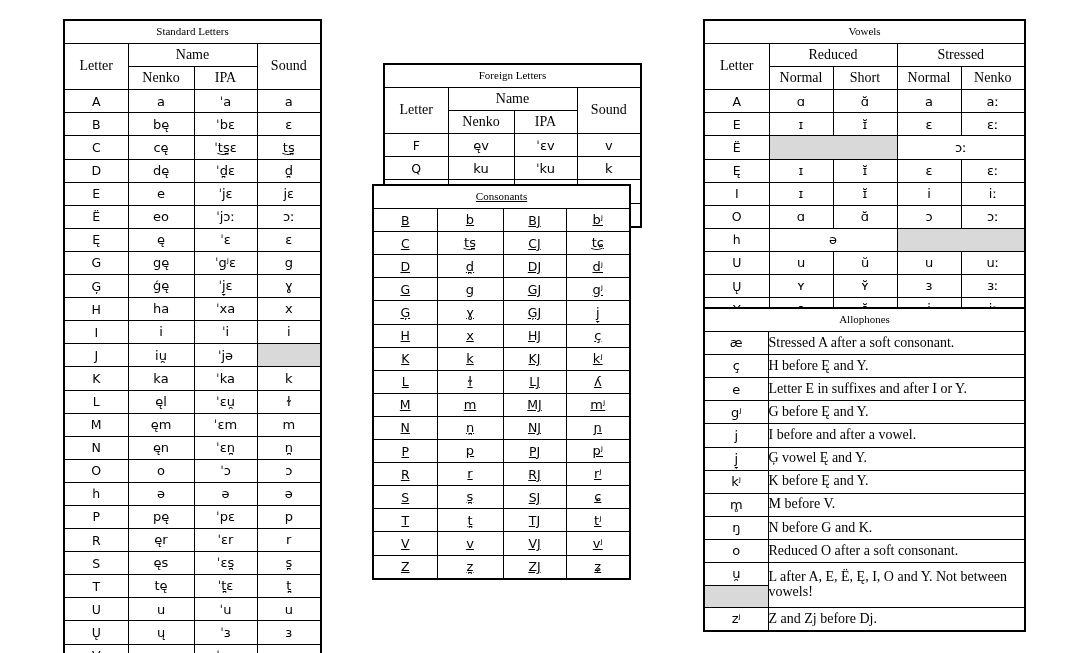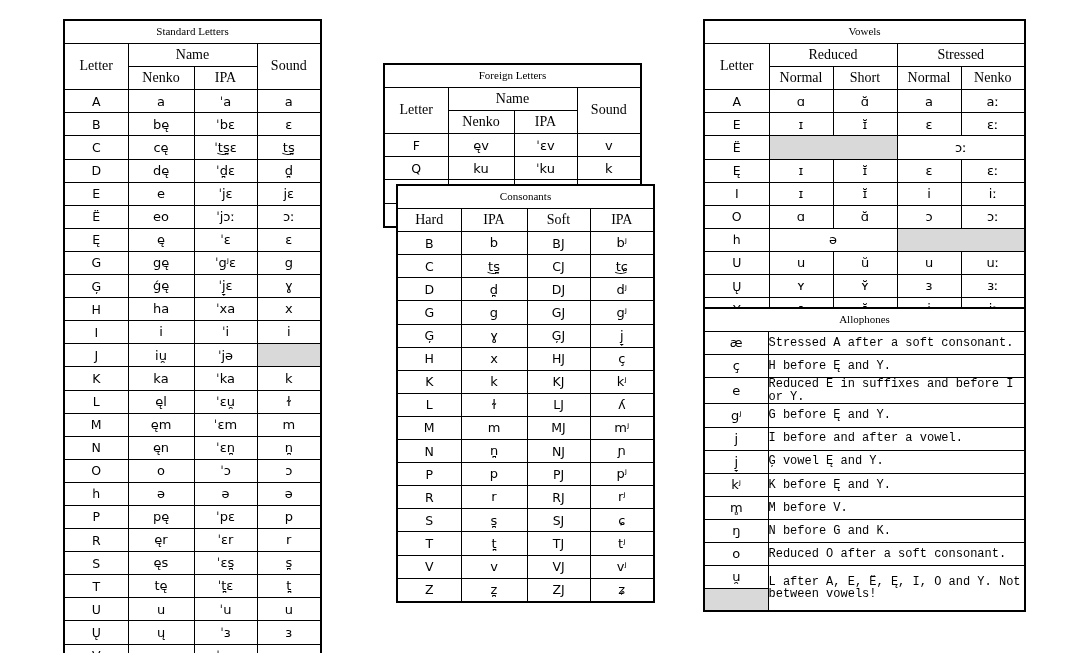--- a/index.html
+++ b/index.html
@@ -52,22 +52,22 @@
     font-family: "DejaVu Sans", sans-serif;
     font-weight: bold;
     font-size: 12.5px;
   }
   .cell-ipa {
     font-family: "DejaVu Sans", sans-serif;
     font-weight: normal;
     font-size: 13px;
   }
   .cell-text {
-    font-family: Liberation Mono, monospace;
-    font-size: 12px;
+    font-family: Liberation Serif, serif;
+    font-size: 14px;
     text-align: left;
     padding-left: 5px;
   }
   .shade {
     background: #d9d9d9 !important;
   }
   
   #standard-letters-table {
     left: 63px;
     top: 19px;
@@ -85,23 +85,24 @@
     width: 257px;
     margin-top: 44px;
   }
   #foreign-letters-table td { height: 22.1px; }
   #foreign-letters-table .c-let { width: 64px; }
   #foreign-letters-table .c-nen { width: 66px; }
   #foreign-letters-table .c-ipa { width: 63px; }
   #foreign-letters-table .c-snd { width: 64px; }
 
   #consonants-table {
-    left: 396px;
+    left: 372px;
     top: 184px;
     width: 257px;
+    text-decoration: underline;
   }
   #consonants-table td { height: 22.1px; }
   #consonants-table .c-hard { width: 64px; }
   #consonants-table .c-ipa1 { width: 66px; }
   #consonants-table .c-soft { width: 63px; }
   #consonants-table .c-ipa2 { width: 64px; }
 
   #vowels-table {
     left: 703px;
     top: 19px;
@@ -356,26 +357,20 @@
   <table class="tbl" id="consonants-table">
     <colgroup>
       <col class="c-hard">
         <col class="c-ipa1">
         <col class="c-soft">
         <col class="c-ipa2">
     </colgroup>
     <tbody id="consonants-body">
       <tr>
         <td class="hdr-title" colspan="4">Consonants</td>
-      </tr>
-      <tr>
-        <td class="hdr">Hard</td>
-        <td class="hdr">IPA</td>
-        <td class="hdr">Soft</td>
-        <td class="hdr">IPA</td>
       </tr>
     <tr>
           <td class="cell-letter">B</td>
           <td class="cell-ipa">b</td>
           <td class="cell-letter">BJ</td>
           <td class="cell-ipa">bʲ</td>
         </tr>
         <tr>
           <td class="cell-letter">C</td>
           <td class="cell-ipa">t͜s̪</td>
@@ -578,21 +573,21 @@
         </tr>
         <tr>
           <td class="cell-ipa">ç</td>
           <td class="cell-text">
             <span class="desc-wrap">H before Ę and Y.</span>
           </td>
         </tr>
         <tr>
           <td class="cell-ipa">e</td>
           <td class="cell-text">
-            <span class="desc-wrap">Reduced E in suffixes and before I or Y.</span>
+            <span class="desc-wrap">Letter E in suffixes and after I or Y.</span>
           </td>
         </tr>
         <tr>
           <td class="cell-ipa">gʲ</td>
           <td class="cell-text">
             <span class="desc-wrap">G before Ę and Y.</span>
           </td>
         </tr>
         <tr>
           <td class="cell-ipa">j</td>
@@ -632,16 +627,22 @@
         </tr>
         <tr>
           <td class="cell-ipa tall" style="padding: 0px; position: relative;">
             <div style="height: 22px; line-height: 22px;">u̯</div>
             <div style="height: 21px; background: rgb(217, 217, 217); border-top: 1px solid rgb(0, 0, 0); margin-top: 0px;">&nbsp;</div>
           </td>
           <td class="cell-text tall">
             <span class="desc-wrap">L after A, E, Ë, Ę, I, O and Y. Not between vowels!</span>
           </td>
         </tr>
+        <tr>
+          <td class="cell-ipa">zʲ</td>
+          <td class="cell-text">
+            <span class="desc-wrap">Z and Zj before Dj.</span>
+          </td>
+        </tr>
       </tbody>
   </table>
 
 </div>
 
 </body></html>

